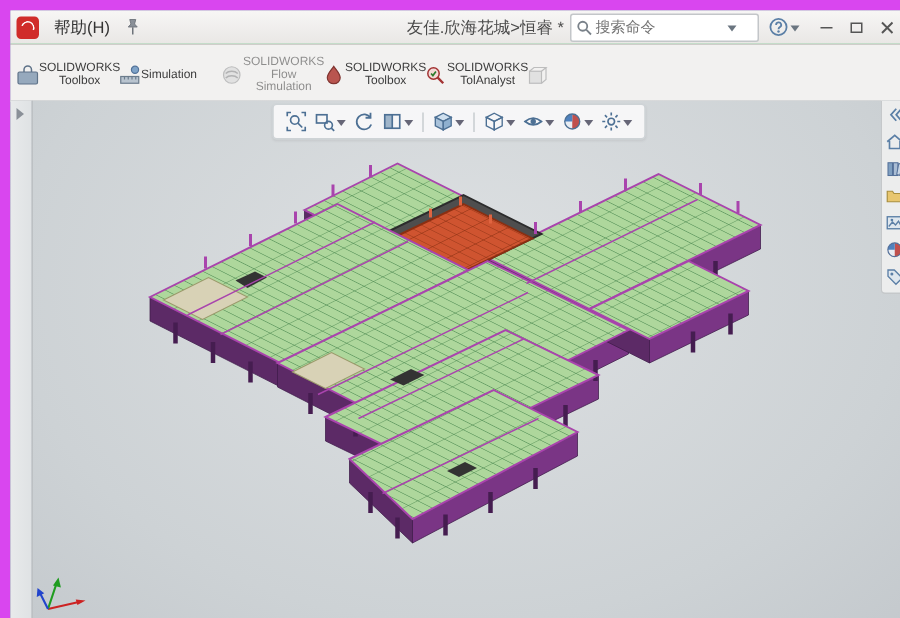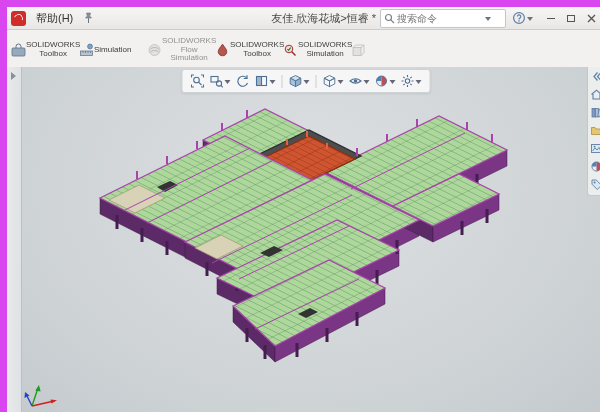--- a/index.html
+++ b/index.html
@@ -128,21 +128,21 @@
           </svg></span>
       <span class="rlabel">SOLIDWORKS Toolbox</span>
     </div>
 
     <div class="rbtn">
       <span class="ric"><svg width="15" height="14" viewBox="0 0 15 14">
             <circle cx="6" cy="6" r="3.8" fill="#f3d9d7" stroke="#a33333" stroke-width="1"></circle>
             <path d="M8.8,8.8 L12.5,12.5" stroke="#a33333" stroke-width="1.6"></path>
             <path d="M4.4,6 l1.2,1.4 2,-2.8" fill="none" stroke="#2c7a2c" stroke-width="1.1"></path>
           </svg></span>
-      <span class="rlabel">SOLIDWORKS Simulation</span>
+      <span class="rlabel">SOLIDWORKS TolAnalyst</span>
     </div>
 
     <div class="rbtn disabled">
       <span class="ric"><svg width="15" height="14" viewBox="0 0 15 14">
             <rect x="2" y="4.5" width="8" height="8" fill="#cfd6dc" stroke="#8795a3" stroke-width="0.8"></rect>
             <path d="M2,4.5 l3,-2.5 h8 l-3,2.5 M13,2 v8 l-3,2.5" fill="none" stroke="#8795a3" stroke-width="0.8"></path>
           </svg></span>
     </div>
   </div>
 

